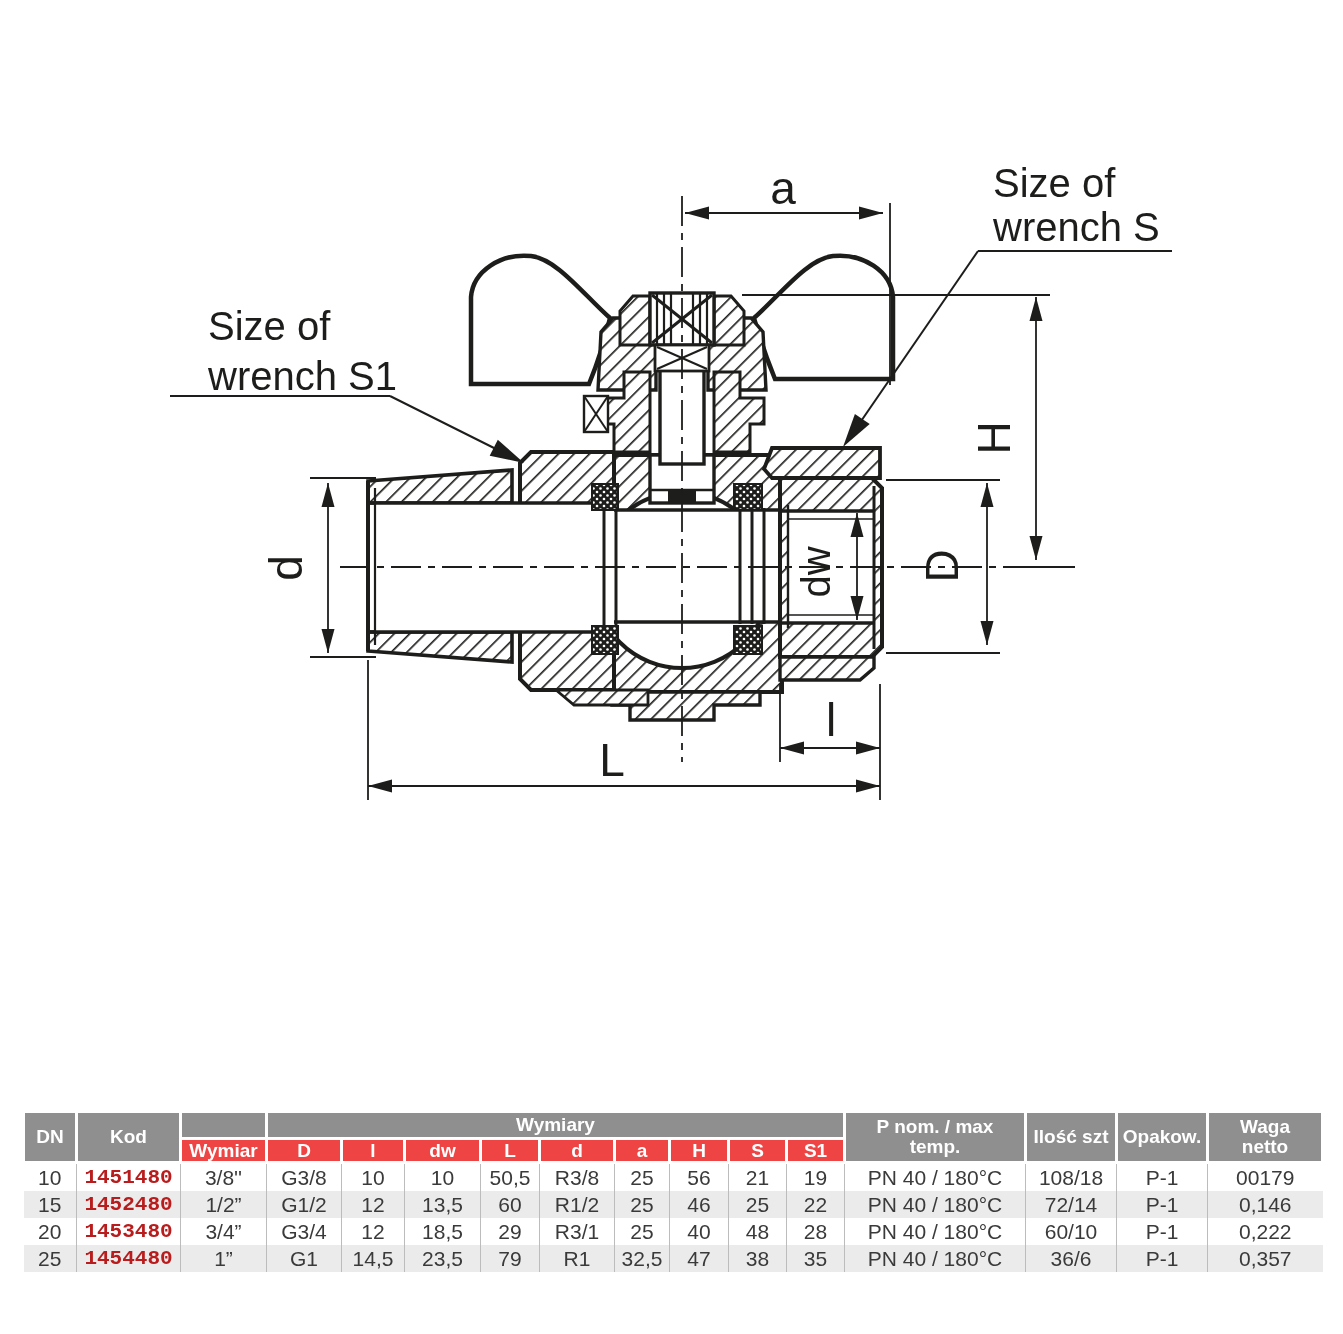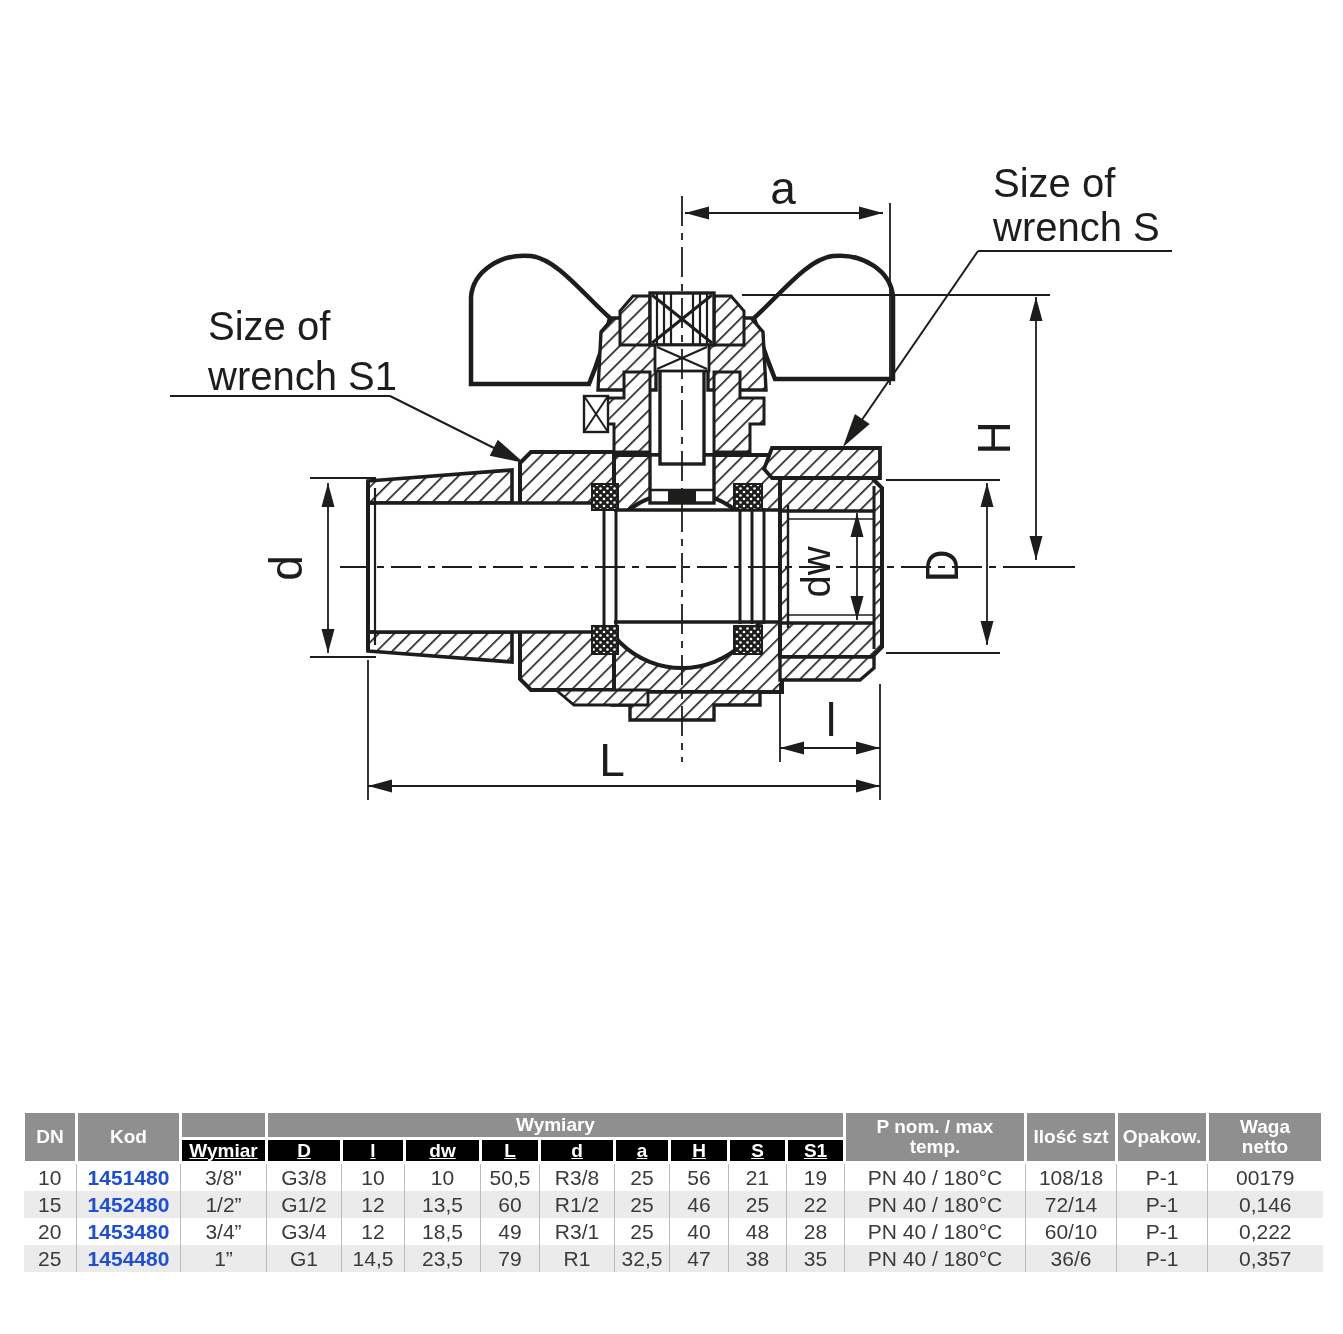--- a/index.html
+++ b/index.html
@@ -11,29 +11,29 @@
   svg text { fill:#1d1d1b; }
   .lbl  { font-size:40px; }
   .dim  { font-size:46px; }
   .dimS { font-size:40px; }
 
   table.spec { position:absolute; left:22px; top:1110px; border-collapse:collapse; table-layout:fixed; }
   table.spec th {
     background:#8f8f8f; color:#ffffff; font-weight:bold; font-size:19px;
     border:3px solid #ffffff; padding:0 2px; line-height:1.05; height:24px;
   }
-  table.spec tr.h2 th { background:#000000; height:21px;text-decoration:underline; }
+  table.spec tr.h2 th { background:#ef4444; height:21px; }
   table.spec th.spacer { background:#8f8f8f; }
   table.spec td {
     font-size:21px; color:#3a3a3a; text-align:center; height:27px; padding:0;
     border-left:1px solid #bcbcbc; white-space:nowrap;
   }
   table.spec td:first-child { border-left:none; }
   table.spec tbody tr:nth-child(even) td { background:#ebebeb; }
-  table.spec td.bold { font-weight:bold; color:#1d4ed8; }
+  table.spec td.bold { font-weight:bold; color:#b91c1c;font-family:Liberation Mono, monospace; }
 </style>
 </head>
 <body>
 
 <svg id="drawing" width="1343" height="1334" viewBox="0 0 1343 1334" xmlns="http://www.w3.org/2000/svg">
   <defs>
     <pattern id="h1" patternUnits="userSpaceOnUse" width="11" height="11" patternTransform="rotate(45)">
       <rect width="11" height="11" fill="#ffffff"></rect>
       <line x1="0.5" y1="0" x2="0.5" y2="11" stroke="#1d1d1b" stroke-width="2.3"></line>
     </pattern>
@@ -288,21 +288,21 @@
         <td>P-1</td>
         <td>0,146</td>
       </tr>
       <tr>
         <td>20</td>
         <td class="bold">1453480</td>
         <td>3/4”</td>
         <td>G3/4</td>
         <td>12</td>
         <td>18,5</td>
-        <td>49</td>
+        <td>29</td>
         <td>R3/1</td>
         <td>25</td>
         <td>40</td>
         <td>48</td>
         <td>28</td>
         <td>PN 40 / 180°C</td>
         <td>60/10</td>
         <td>P-1</td>
         <td>0,222</td>
       </tr>

